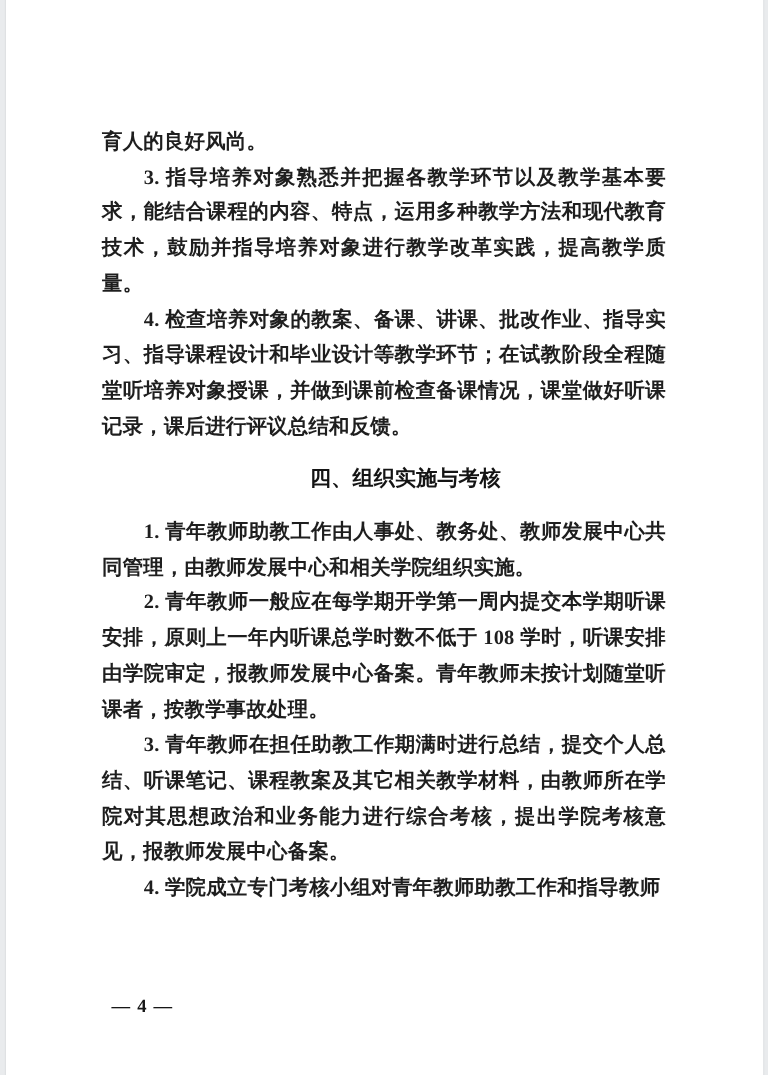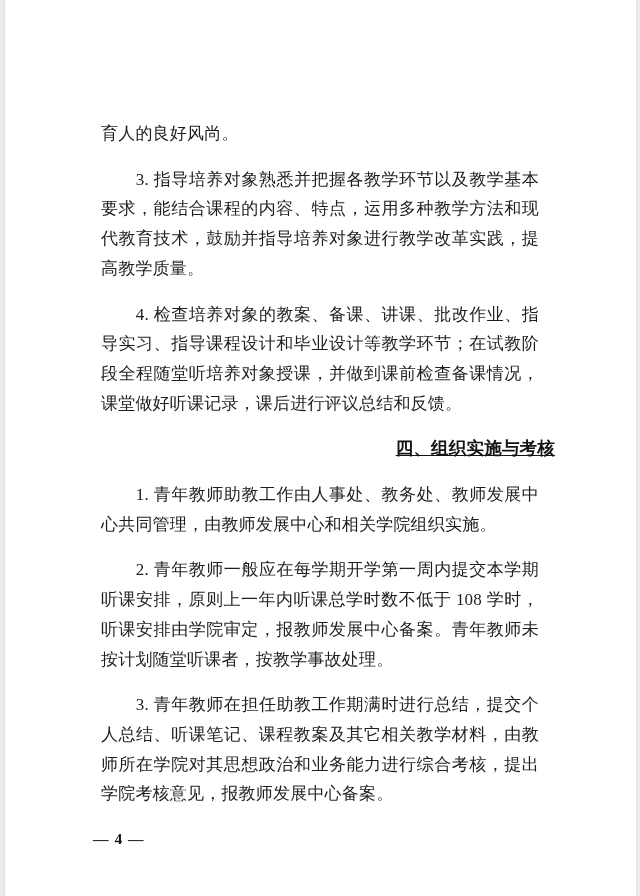--- a/index.html
+++ b/index.html
@@ -33,36 +33,36 @@
     left: 85px;
     top: 103px;
     width: 470px;
     color: #1e1e1e;
     font-size: 17px;
     line-height: 29.7px;
     text-align: justify;
     letter-spacing: 0.2px;
   }
   .text-column p {
-    margin: 16px;
+    margin: 0;
     text-indent: 2.05em;
+    font-weight: bold;
   }
   .text-column p.no-indent {
     text-indent: 0;
   }
   .section-heading {
-    margin: 0;
+    margin: 14px;
     text-indent: 2.05em;
     font-family: "Liberation Sans", "DejaVu Sans", sans-serif;
     font-weight: 700;
     font-size: 17.5px;
     line-height: 29.7px;
     color: #141414;
-    text-align: right;
-    text-decoration: underline;
+    text-align: center;
   }
   .page-number {
     position: absolute;
     left: 93px;
     top: 830px;
     font-family: "Liberation Serif", "DejaVu Serif", serif;
     font-weight: 700;
     font-size: 15.5px;
     color: #171717;
     letter-spacing: 1px;
@@ -86,18 +86,19 @@
     <p>4. 检查培养对象的教案、备课、讲课、批改作业、指导实习、指导课程设计和毕业设计等教学环节；在试教阶段全程随堂听培养对象授课，并做到课前检查备课情况，课堂做好听课记录，课后进行评议总结和反馈。</p>
 
     <h3 class="section-heading">四、组织实施与考核</h3>
 
     <p>1. 青年教师助教工作由人事处、教务处、教师发展中心共同管理，由教师发展中心和相关学院组织实施。</p>
 
     <p>2. 青年教师一般应在每学期开学第一周内提交本学期听课安排，原则上一年内听课总学时数不低于 108 学时，听课安排由学院审定，报教师发展中心备案。青年教师未按计划随堂听课者，按教学事故处理。</p>
 
     <p>3. 青年教师在担任助教工作期满时进行总结，提交个人总结、听课笔记、课程教案及其它相关教学材料，由教师所在学院对其思想政治和业务能力进行综合考核，提出学院考核意见，报教师发展中心备案。</p>
 
+    <p>4. 学院成立专门考核小组对青年教师助教工作和指导教师</p>
 
   </div>
 
   <div class="page-number">— 4 —</div>
 
 </div>
 
 </body></html>

